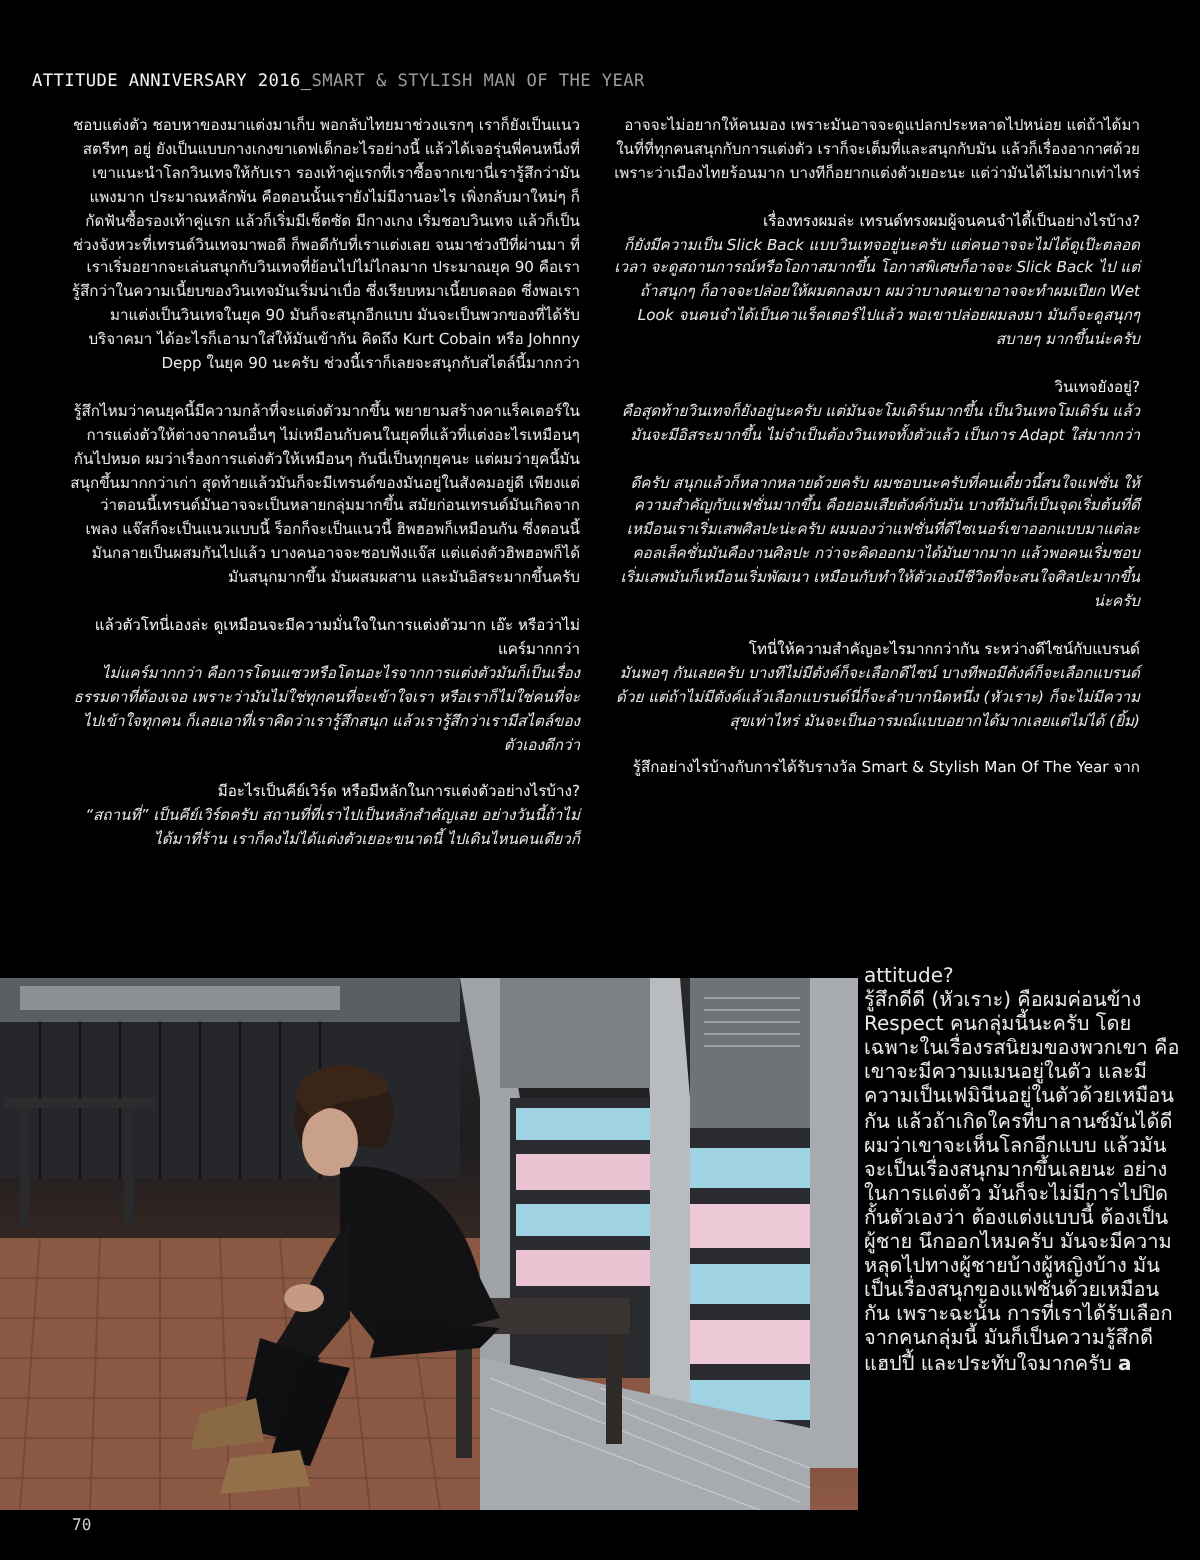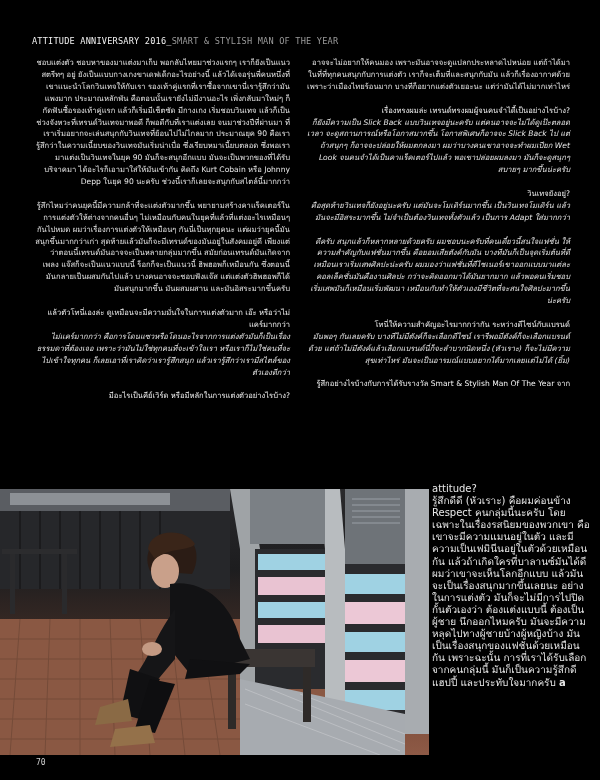--- a/index.html
+++ b/index.html
@@ -1,18 +1,18 @@
 <!DOCTYPE html>
 <html><head>
 <meta charset="utf-8">
 <style>
   html, body { margin: 0; padding: 0; background: #000; }
   body { width: 600px; height: 780px; position: relative; overflow: hidden; color: #e6e6e6;
          font-family: "DejaVu Sans", sans-serif; }
-  .header { position: absolute; left: 32px; top: 36px; font-family: "DejaVu Sans Mono", monospace;
+  .header { position: absolute; left: 16px; top: 36px; font-family: "DejaVu Sans Mono", monospace;
             font-size: 8.6px; letter-spacing: 0.2px; color: #f2f2f2; white-space: nowrap; text-align: center; }
   .header .sub { color: #9a9a9a; }
   .col { position: absolute; top: 57px; font-size: 7.6px; line-height: 11.9px; color: #e8e8e8; }
   .col-left { left: 35px; width: 255px; }
   .col-right { left: 305px; width: 265px; }
   .col p { margin: 0 0 11.9px 0; text-align: right; }
   .col p.q { margin: 0; color: #f4f4f4; }
   .col p.a { margin: 0 0 11.9px 0; font-style: italic; }
   .narrow { position: absolute; left: 432px; top: 483px; width: 158px; font-size: 10px; line-height: 12.1px; color: #e8e8e8; }
   .narrow span.end { font-weight: bold; }
@@ -26,31 +26,32 @@
 <div class="header">
   <span>ATTITUDE ANNIVERSARY 2016_</span><span class="sub">SMART &amp; STYLISH MAN OF THE YEAR</span>
 </div>
 
 <div class="col col-left">
   <p>ชอบแต่งตัว ชอบหาของมาแต่งมาเก็บ พอกลับไทยมาช่วงแรกๆ เราก็ยังเป็นแนวสตรีทๆ อยู่ ยังเป็นแบบกางเกงขาเดฟเด็กอะไรอย่างนี้ แล้วได้เจอรุ่นพี่คนหนึ่งที่เขาแนะนำโลกวินเทจให้กับเรา รองเท้าคู่แรกที่เราซื้อจากเขานี่เรารู้สึกว่ามันแพงมาก ประมาณหลักพัน คือตอนนั้นเรายังไม่มีงานอะไร เพิ่งกลับมาใหม่ๆ ก็กัดฟันซื้อรองเท้าคู่แรก แล้วก็เริ่มมีเช็ตซัด มีกางเกง เริ่มชอบวินเทจ แล้วก็เป็นช่วงจังหวะที่เทรนด์วินเทจมาพอดี ก็พอดีกับที่เราแต่งเลย จนมาช่วงปีที่ผ่านมา ที่เราเริ่มอยากจะเล่นสนุกกับวินเทจที่ย้อนไปไม่ไกลมาก ประมาณยุค 90 คือเรารู้สึกว่าในความเนี้ยบของวินเทจมันเริ่มน่าเบื่อ ซึ่งเรียบหมาเนี้ยบตลอด ซึ่งพอเรามาแต่งเป็นวินเทจในยุค 90 มันก็จะสนุกอีกแบบ มันจะเป็นพวกของที่ได้รับบริจาคมา ได้อะไรก็เอามาใส่ให้มันเข้ากัน คิดถึง Kurt Cobain หรือ Johnny Depp ในยุค 90 นะครับ ช่วงนี้เราก็เลยจะสนุกกับสไตล์นี้มากกว่า</p>
   <p>รู้สึกไหมว่าคนยุคนี้มีความกล้าที่จะแต่งตัวมากขึ้น พยายามสร้างคาแร็คเตอร์ในการแต่งตัวให้ต่างจากคนอื่นๆ ไม่เหมือนกับคนในยุคที่แล้วที่แต่งอะไรเหมือนๆ กันไปหมด ผมว่าเรื่องการแต่งตัวให้เหมือนๆ กันนี่เป็นทุกยุคนะ แต่ผมว่ายุคนี้มันสนุกขึ้นมากกว่าเก่า สุดท้ายแล้วมันก็จะมีเทรนด์ของมันอยู่ในสังคมอยู่ดี เพียงแต่ว่าตอนนี้เทรนด์มันอาจจะเป็นหลายกลุ่มมากขึ้น สมัยก่อนเทรนด์มันเกิดจากเพลง แจ๊สก็จะเป็นแนวแบบนี้ ร็อกก็จะเป็นแนวนี้ ฮิพฮอพก็เหมือนกัน ซึ่งตอนนี้มันกลายเป็นผสมกันไปแล้ว บางคนอาจจะชอบฟังแจ๊ส แต่แต่งตัวฮิพฮอพก็ได้ มันสนุกมากขึ้น มันผสมผสาน และมันอิสระมากขึ้นครับ</p>
   <p class="q">แล้วตัวโทนี่เองล่ะ ดูเหมือนจะมีความมั่นใจในการแต่งตัวมาก เอ๊ะ หรือว่าไม่แคร์มากกว่า</p>
   <p class="a">ไม่แคร์มากกว่า คือการโดนแซวหรือโดนอะไรจากการแต่งตัวมันก็เป็นเรื่องธรรมดาที่ต้องเจอ เพราะว่ามันไม่ใช่ทุกคนที่จะเข้าใจเรา หรือเราก็ไม่ใช่คนที่จะไปเข้าใจทุกคน ก็เลยเอาที่เราคิดว่าเรารู้สึกสนุก แล้วเรารู้สึกว่าเรามีสไตล์ของตัวเองดีกว่า</p>
   <p class="q">มีอะไรเป็นคีย์เวิร์ด หรือมีหลักในการแต่งตัวอย่างไรบ้าง?</p>
+  <p class="a">“สถานที่” เป็นคีย์เวิร์ดครับ สถานที่ที่เราไปเป็นหลักสำคัญเลย อย่างวันนี้ถ้าไม่ได้มาที่ร้าน เราก็คงไม่ได้แต่งตัวเยอะขนาดนี้ ไปเดินไหนคนเดียวก็</p>
 </div>
 
 <div class="col col-right">
   <p>อาจจะไม่อยากให้คนมอง เพราะมันอาจจะดูแปลกประหลาดไปหน่อย แต่ถ้าได้มาในที่ที่ทุกคนสนุกกับการแต่งตัว เราก็จะเต็มที่และสนุกกับมัน แล้วก็เรื่องอากาศด้วย เพราะว่าเมืองไทยร้อนมาก บางทีก็อยากแต่งตัวเยอะนะ แต่ว่ามันได้ไม่มากเท่าไหร่</p>
   <p class="q">เรื่องทรงผมล่ะ เทรนด์ทรงผมผู้จนคนจำไดี้เป็นอย่างไรบ้าง?</p>
   <p class="a">ก็ยังมีความเป็น Slick Back แบบวินเทจอยู่นะครับ แต่คนอาจจะไม่ได้ดูเป๊ะตลอดเวลา จะดูสถานการณ์หรือโอกาสมากขึ้น โอกาสพิเศษก็อาจจะ Slick Back ไป แต่ถ้าสนุกๆ ก็อาจจะปล่อยให้ผมตกลงมา ผมว่าบางคนเขาอาจจะทำผมเปียก Wet Look จนคนจำได้เป็นคาแร็คเตอร์ไปแล้ว พอเขาปล่อยผมลงมา มันก็จะดูสนุกๆ สบายๆ มากขึ้นน่ะครับ</p>
   <p class="q">วินเทจยังอยู่?</p>
   <p class="a">คือสุดท้ายวินเทจก็ยังอยู่นะครับ แต่มันจะโมเดิร์นมากขึ้น เป็นวินเทจโมเดิร์น แล้วมันจะมีอิสระมากขึ้น ไม่จำเป็นต้องวินเทจทั้งตัวแล้ว เป็นการ Adapt ใส่มากกว่า</p>
   <p class="a">ดีครับ สนุกแล้วก็หลากหลายด้วยครับ ผมชอบนะครับที่คนเดี๋ยวนี้สนใจแฟชั่น ให้ความสำคัญกับแฟชั่นมากขึ้น คือยอมเสียตังค์กับมัน บางทีมันก็เป็นจุดเริ่มต้นที่ดี เหมือนเราเริ่มเสพศิลปะน่ะครับ ผมมองว่าแฟชั่นที่ดีไซเนอร์เขาออกแบบมาแต่ละคอลเล็คชั่นมันคืองานศิลปะ กว่าจะคิดออกมาได้มันยากมาก แล้วพอคนเริ่มชอบเริ่มเสพมันก็เหมือนเริ่มพัฒนา เหมือนกับทำให้ตัวเองมีชีวิตที่จะสนใจศิลปะมากขึ้นน่ะครับ</p>
   <p class="q">โทนี่ให้ความสำคัญอะไรมากกว่ากัน ระหว่างดีไซน์กับแบรนด์</p>
-  <p class="a">มันพอๆ กันเลยครับ บางทีไม่มีตังค์ก็จะเลือกดีไซน์ เรารีพอมีตังค์ก็จะเลือกแบรนด์ด้วย แต่ถ้าไม่มีตังค์แล้วเลือกแบรนด์นี่ก็จะลำบากนิดหนึ่ง (หัวเราะ) ก็จะไม่มีความสุขเท่าไหร่ มันจะเป็นอารมณ์แบบอยากได้มากเลยแต่ไม่ได้ (ยิ้ม)</p>
+  <p class="a">มันพอๆ กันเลยครับ บางทีไม่มีตังค์ก็จะเลือกดีไซน์ บางทีพอมีตังค์ก็จะเลือกแบรนด์ด้วย แต่ถ้าไม่มีตังค์แล้วเลือกแบรนด์นี่ก็จะลำบากนิดหนึ่ง (หัวเราะ) ก็จะไม่มีความสุขเท่าไหร่ มันจะเป็นอารมณ์แบบอยากได้มากเลยแต่ไม่ได้ (ยิ้ม)</p>
   <p class="q">รู้สึกอย่างไรบ้างกับการได้รับรางวัล Smart &amp; Stylish Man Of The Year จาก</p>
 </div>
 
 <div class="photo">
   <svg width="429" height="266" viewBox="0 0 429 266">
 
     <rect x="0" y="0" width="230" height="100" fill="#1a1b1e"></rect>
     <rect x="0" y="0" width="230" height="22" fill="#5a5d62"></rect>
     <rect x="10" y="4" width="160" height="12" fill="#8d9196"></rect>
 

